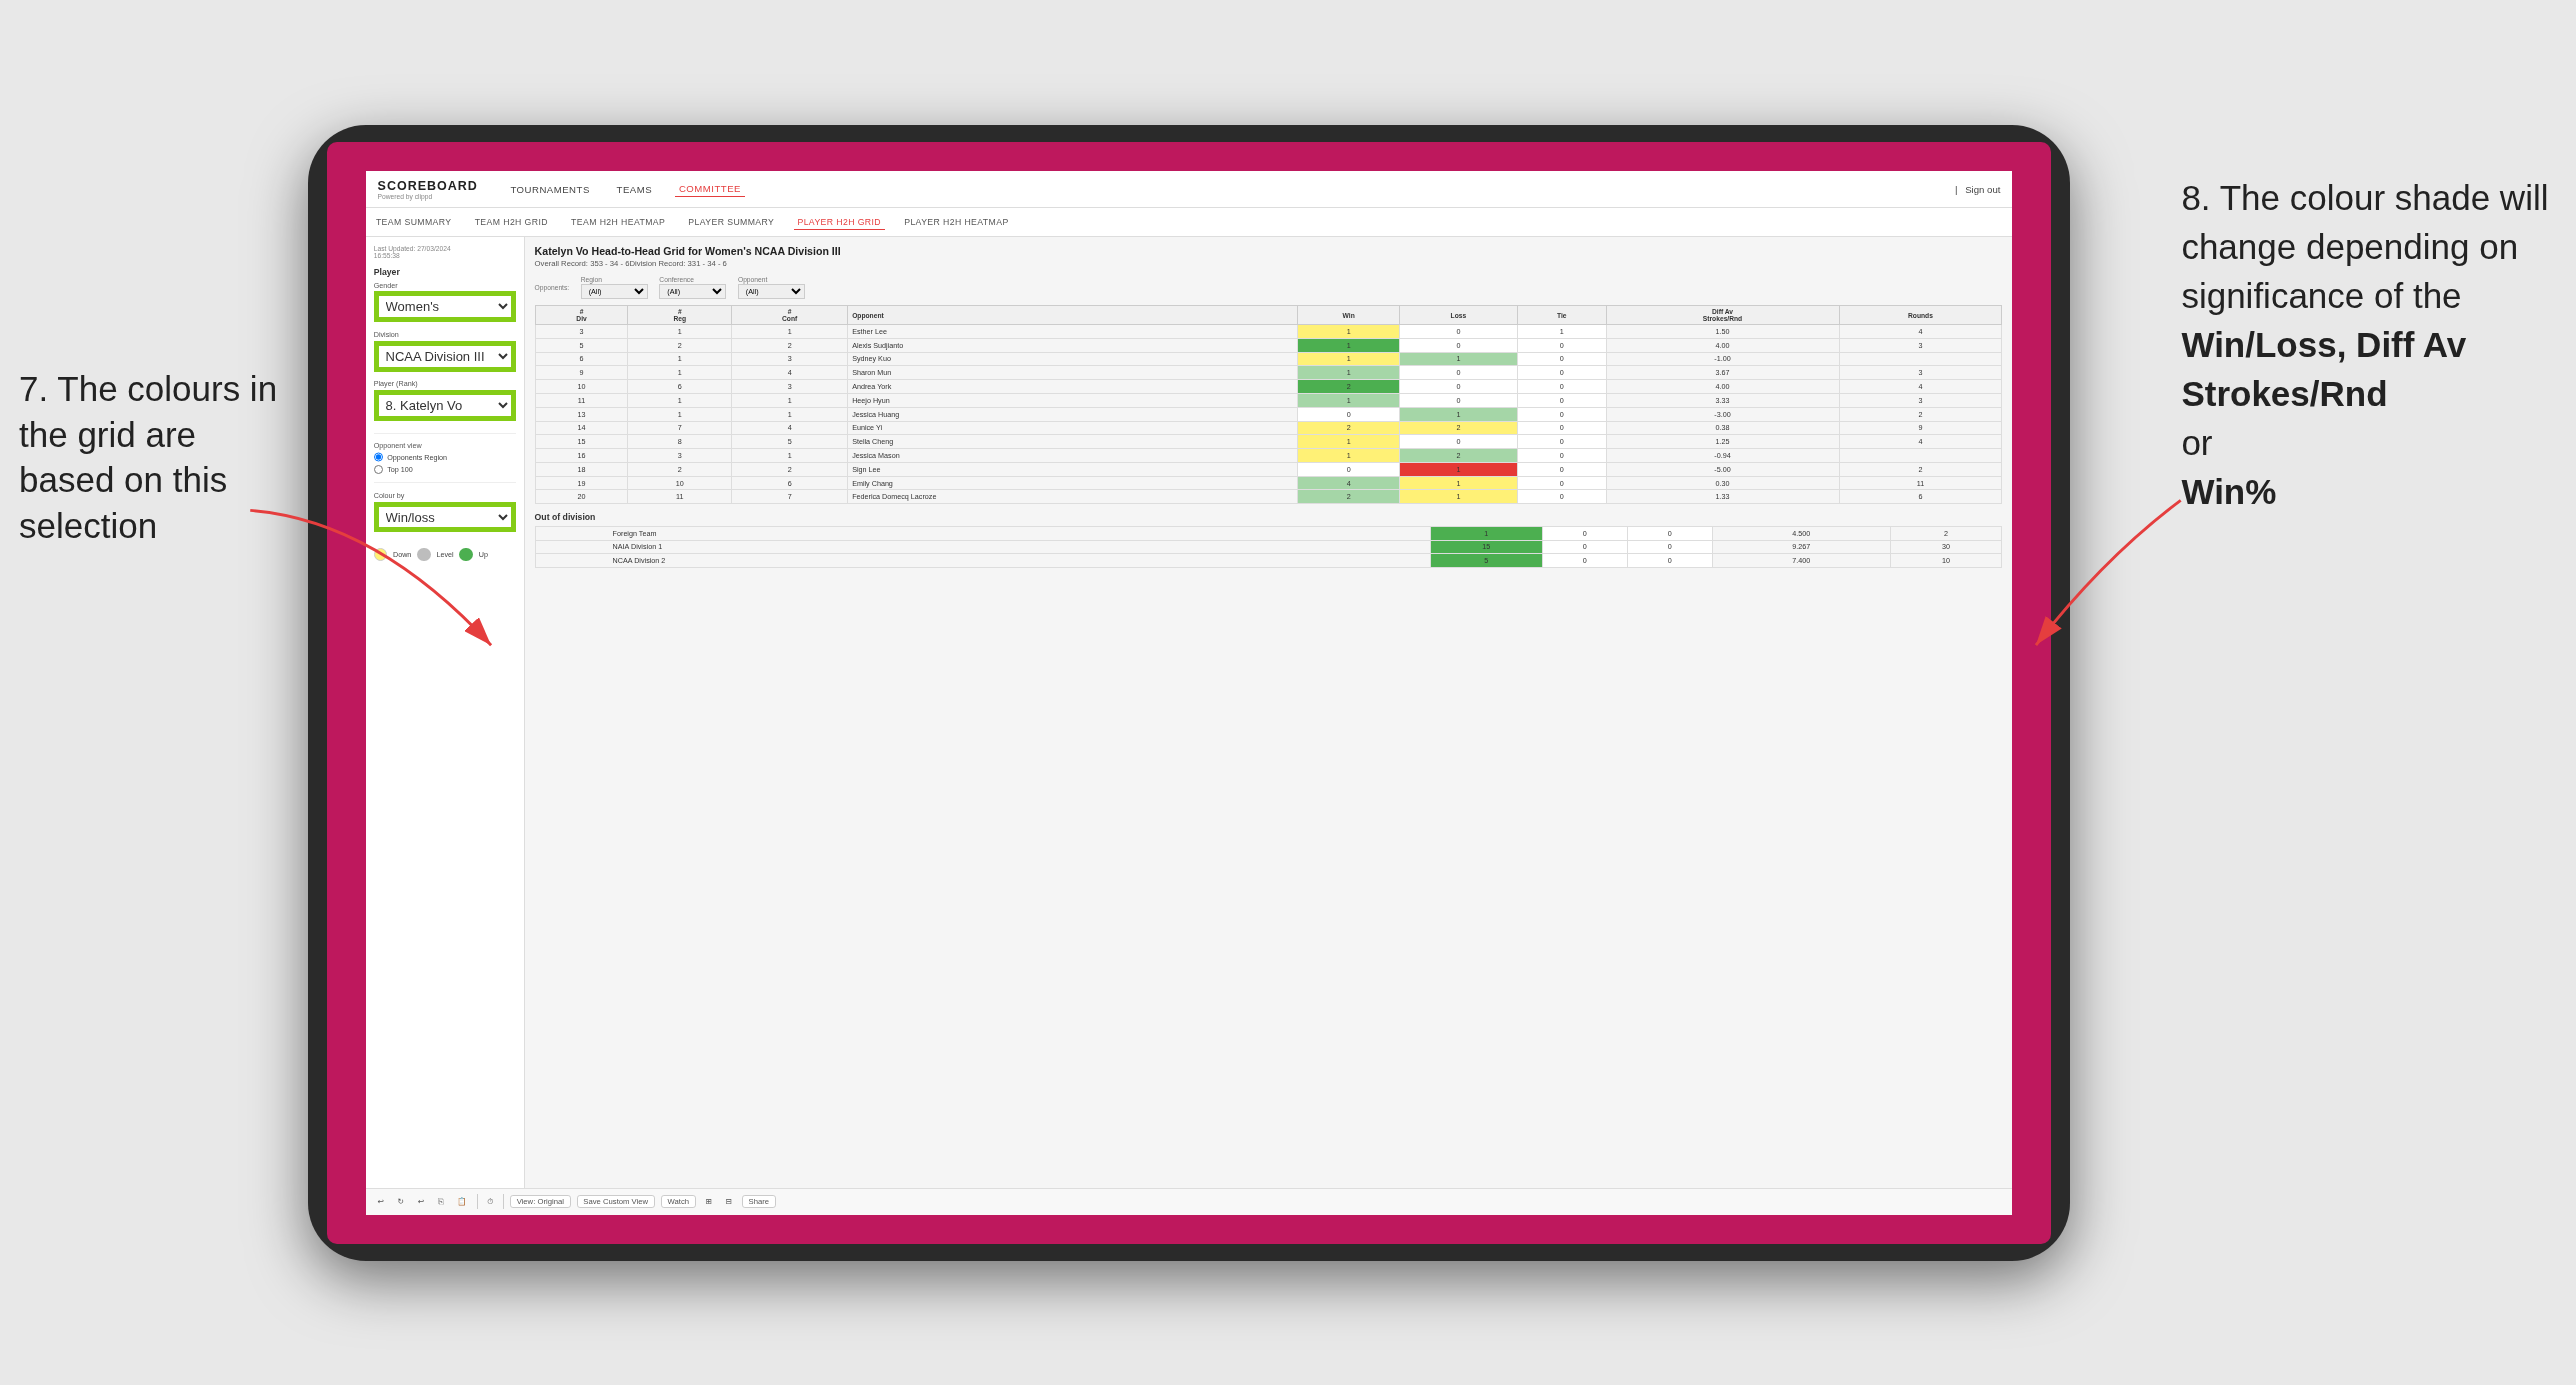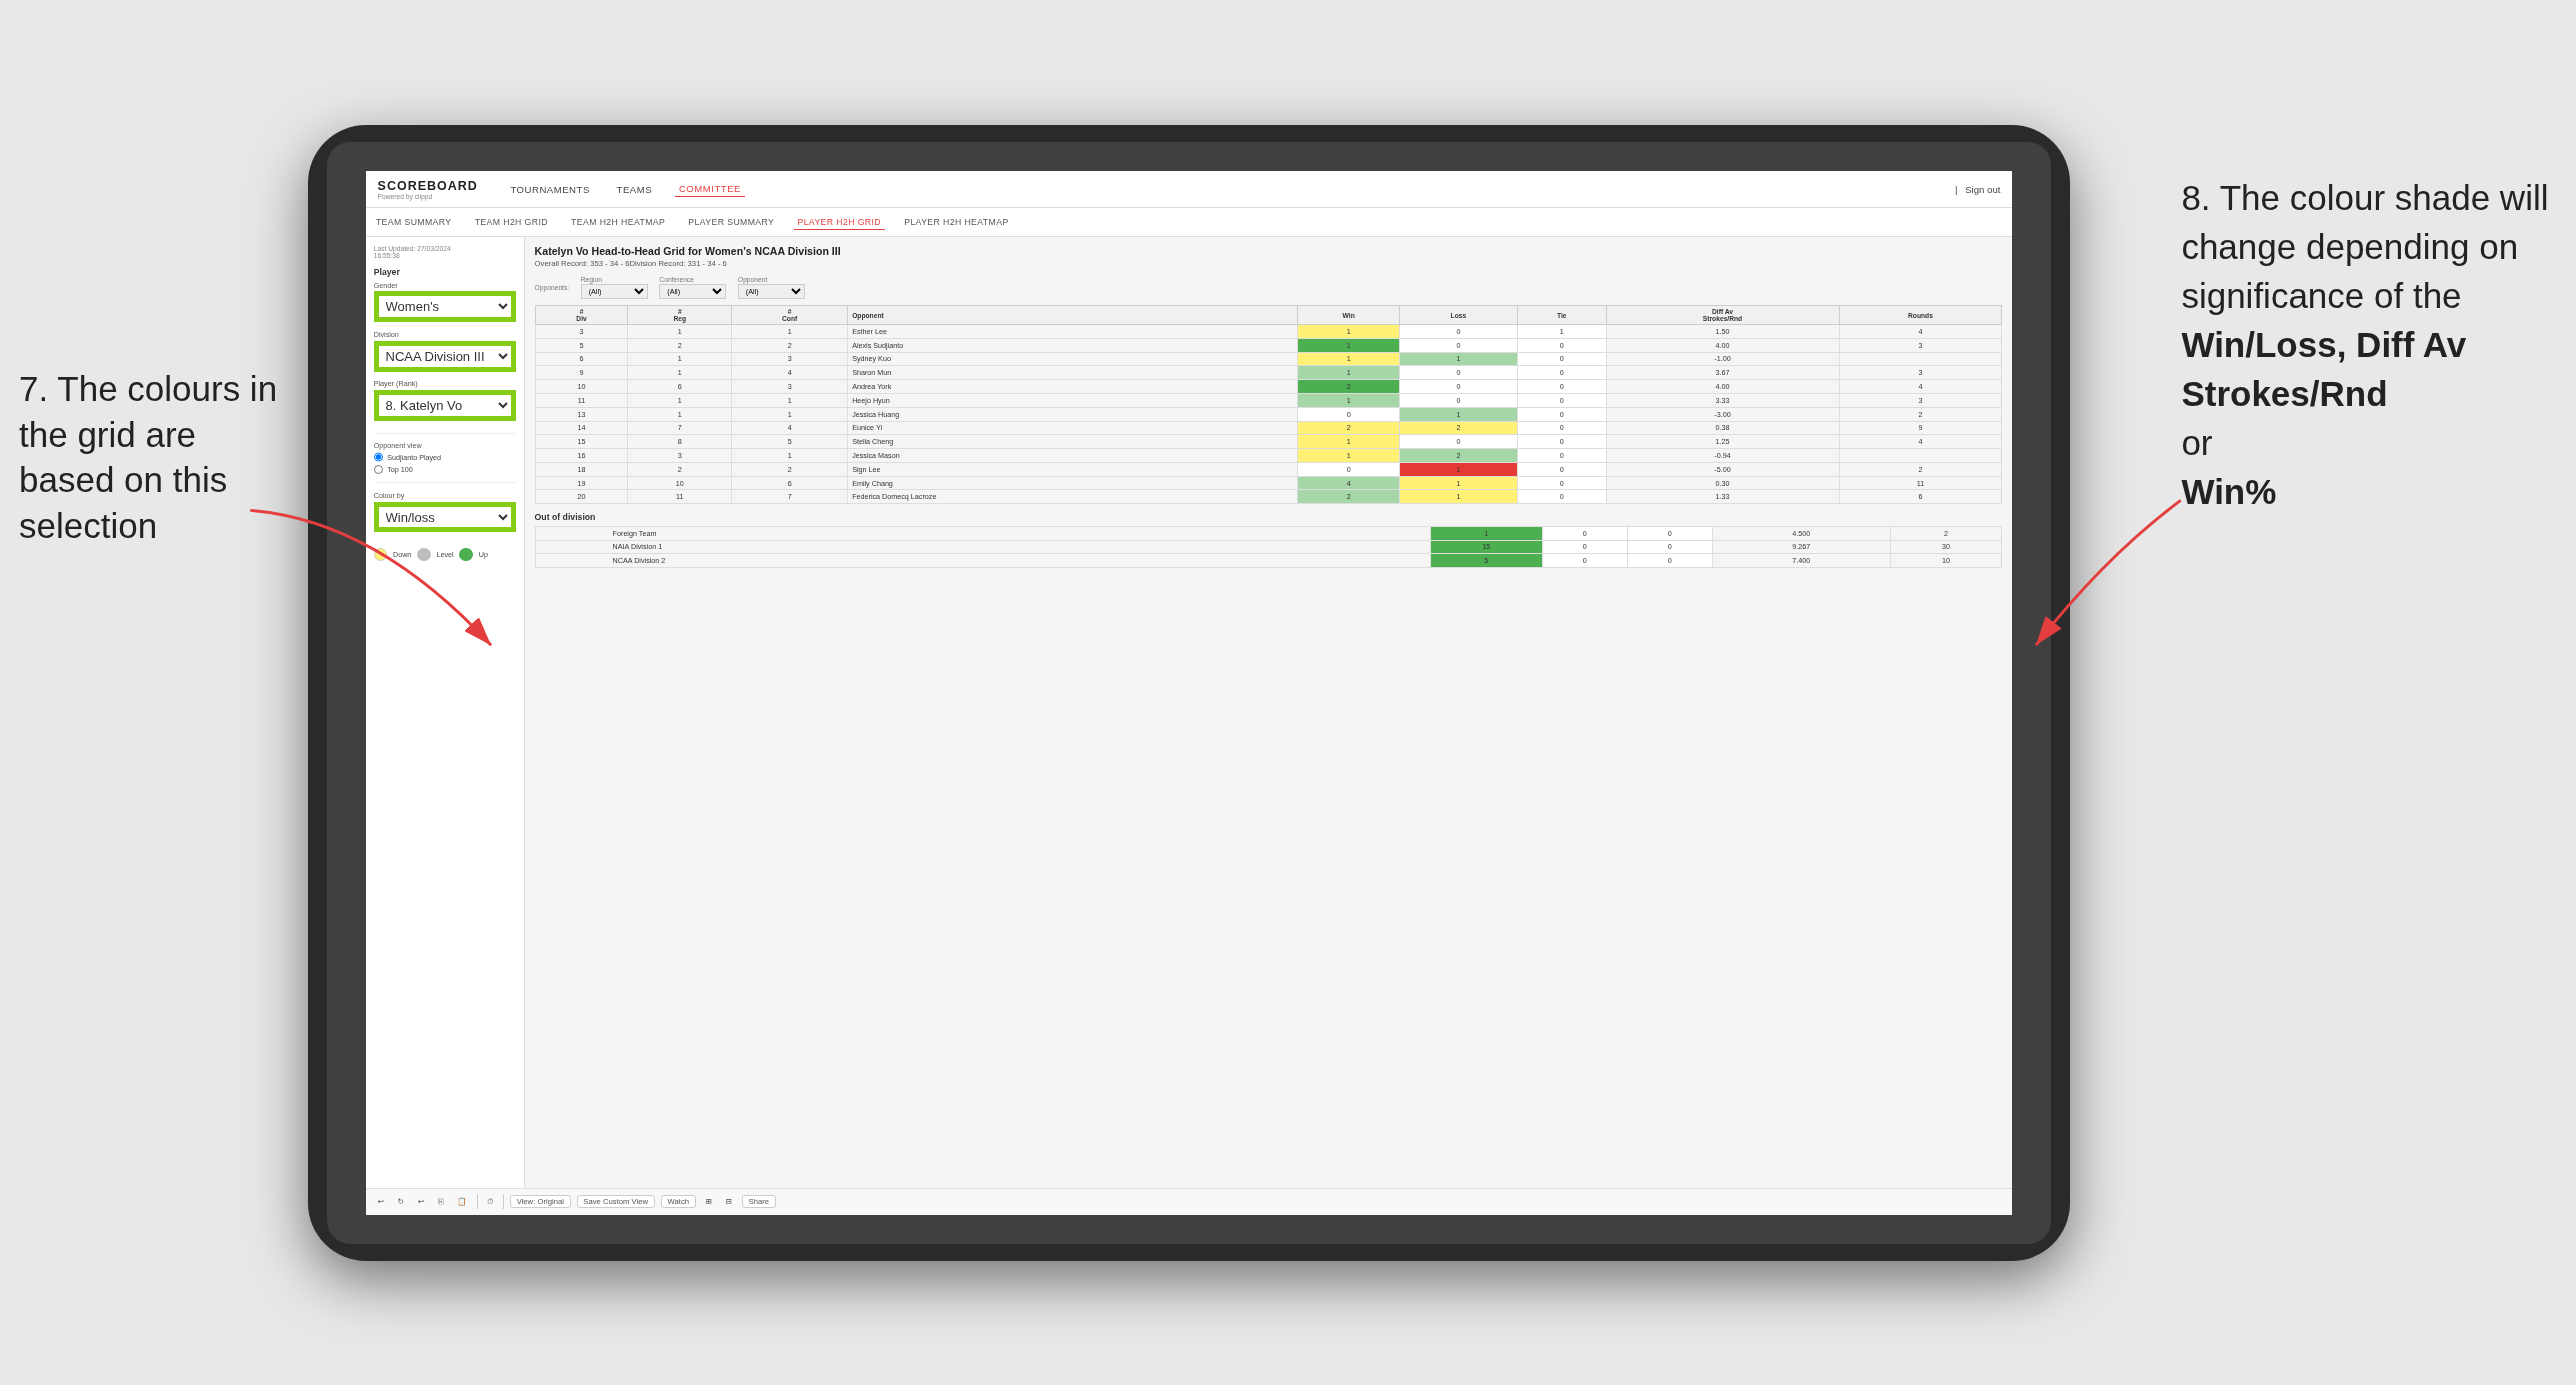--- a/index.html
+++ b/index.html
@@ -45,22 +45,22 @@
       background: #2a2a2a;
       border-radius: 58px;
       box-shadow: 0 19px 58px rgba(0,0,0,0.5);
     }
     .tablet-inner {
       position: absolute;
       left: 19px;
       top: 17.3px;
       right: 19px;
       bottom: 17.3px;
-      background: #404040;
-      border-radius: 23px;
+      background: #be185d;
+      border-radius: 10px;
       overflow: hidden;
     }
     .tablet-screen {
       position: absolute;
       left: 39px;
       top: 29px;
       right: 39px;
       bottom: 29px;
       background: #fff;
       overflow: hidden;
@@ -409,21 +409,21 @@
           <select class="sidebar-select">
             <option>8. Katelyn Vo</option>
           </select>
 
           <hr class="sidebar-divider">
 
           <div class="sidebar-label">Opponent view</div>
           <div class="sidebar-radio-group">
             <div class="sidebar-radio-item">
               <input type="radio" name="opp_view" checked="" style="">
-              <span>Sudjianto Played</span>
+              <span>Opponents Region</span>
             </div>
             <div class="sidebar-radio-item">
               <input type="radio" name="opp_view" style="">
               <span>Top 100</span>
             </div>
           </div>
 
           <hr class="sidebar-divider">
 
           <div class="sidebar-label">Colour by</div>

